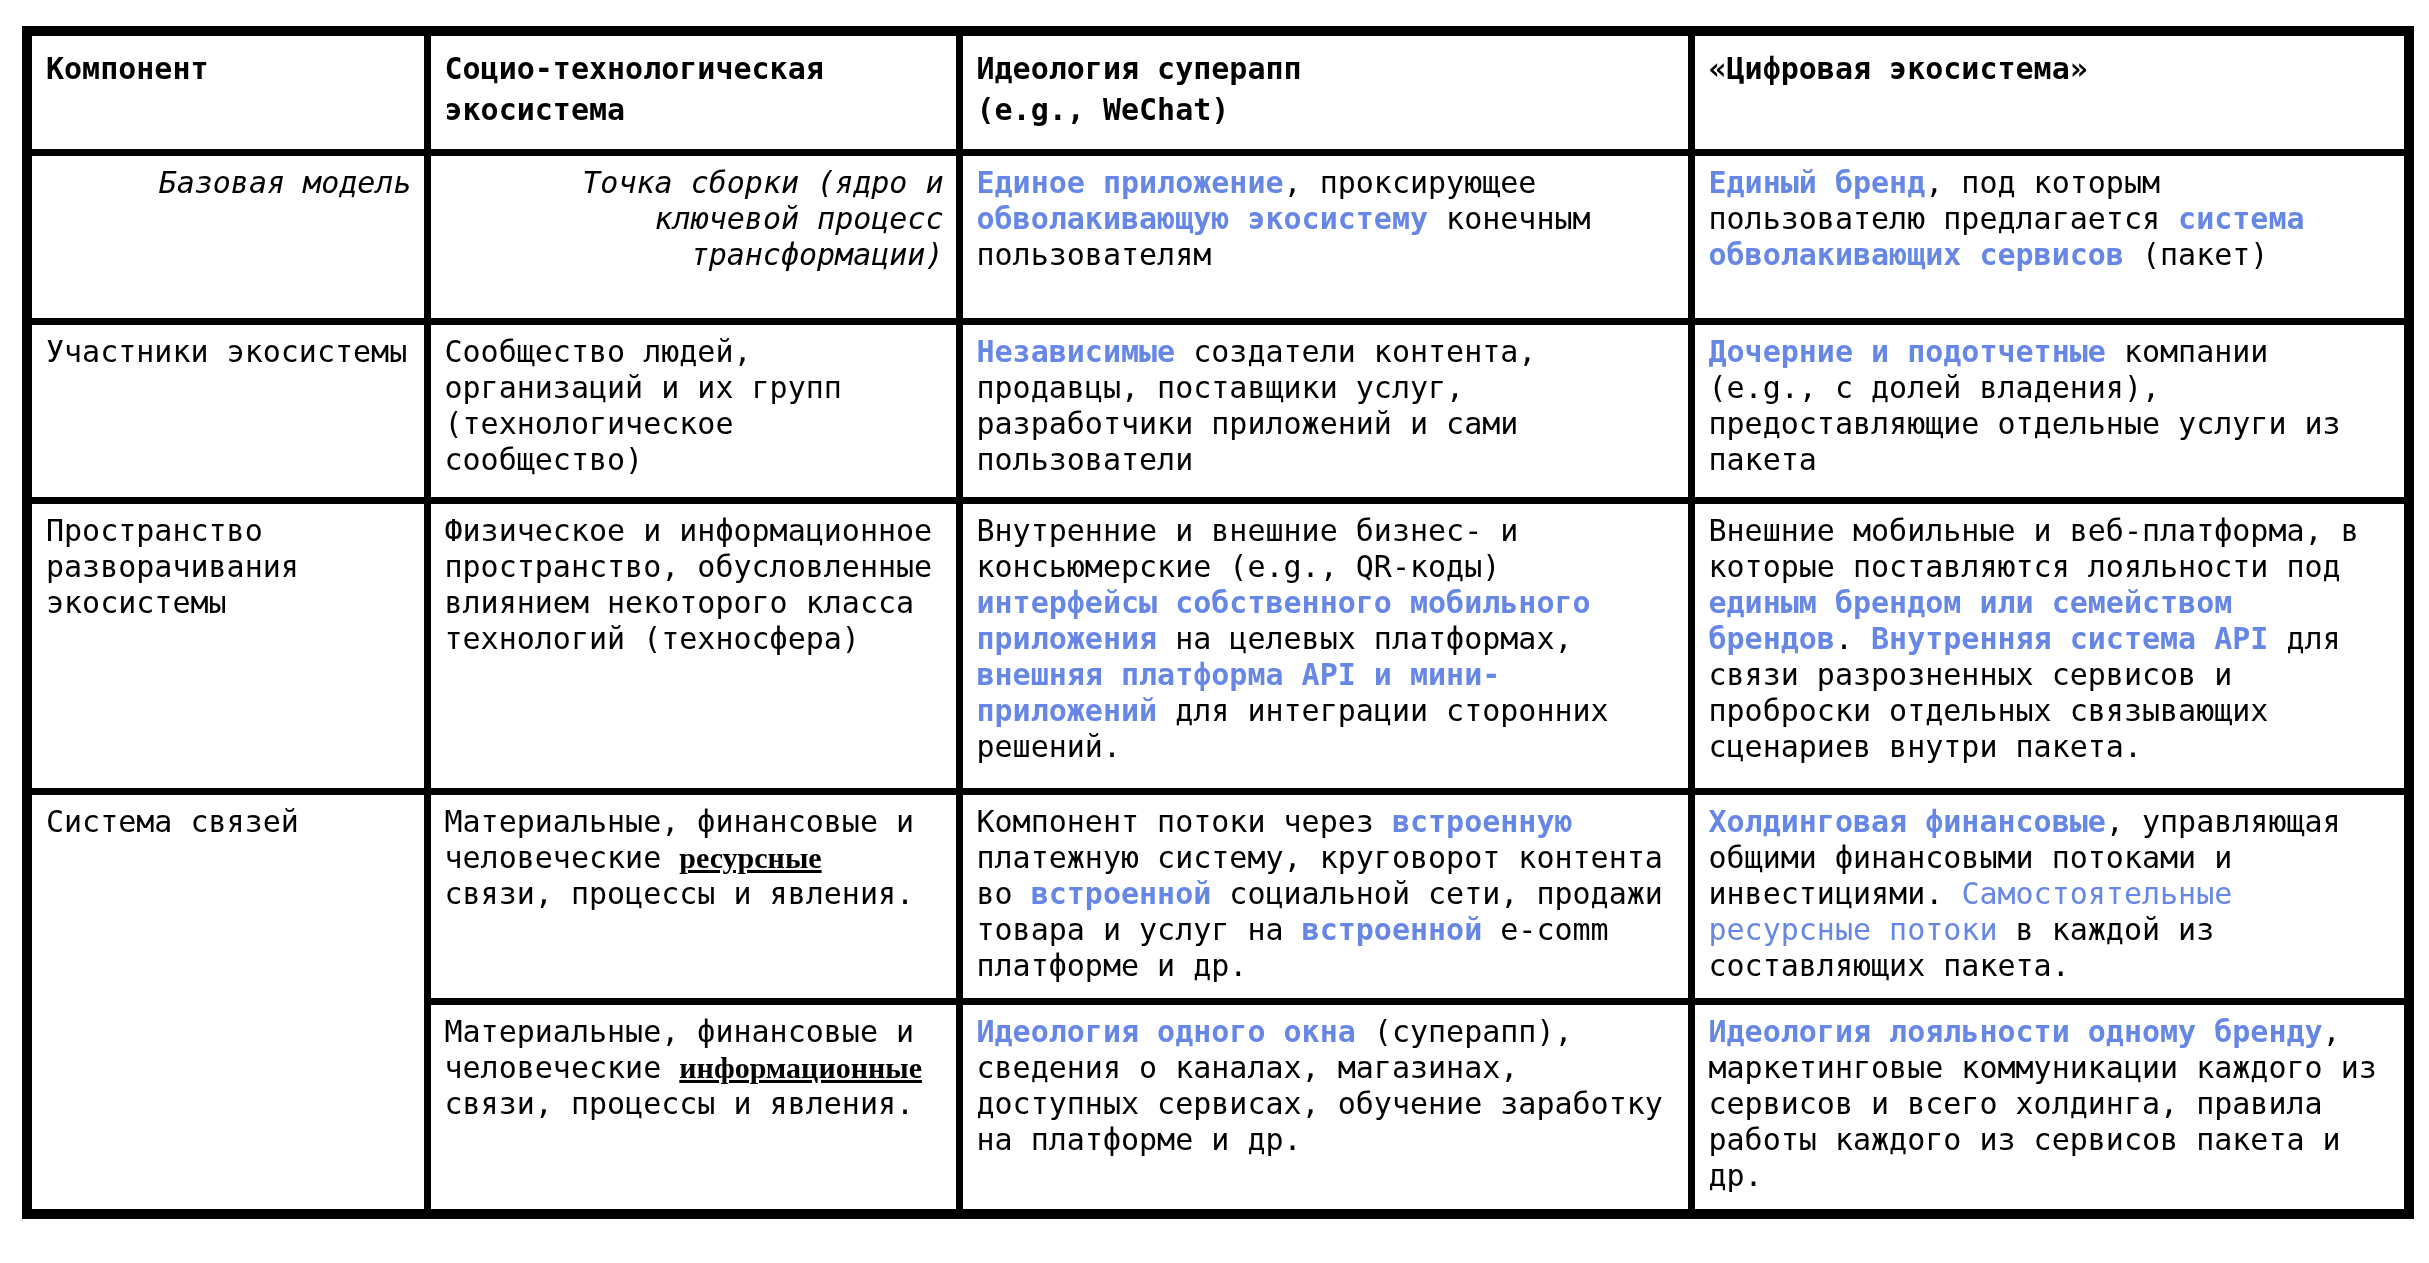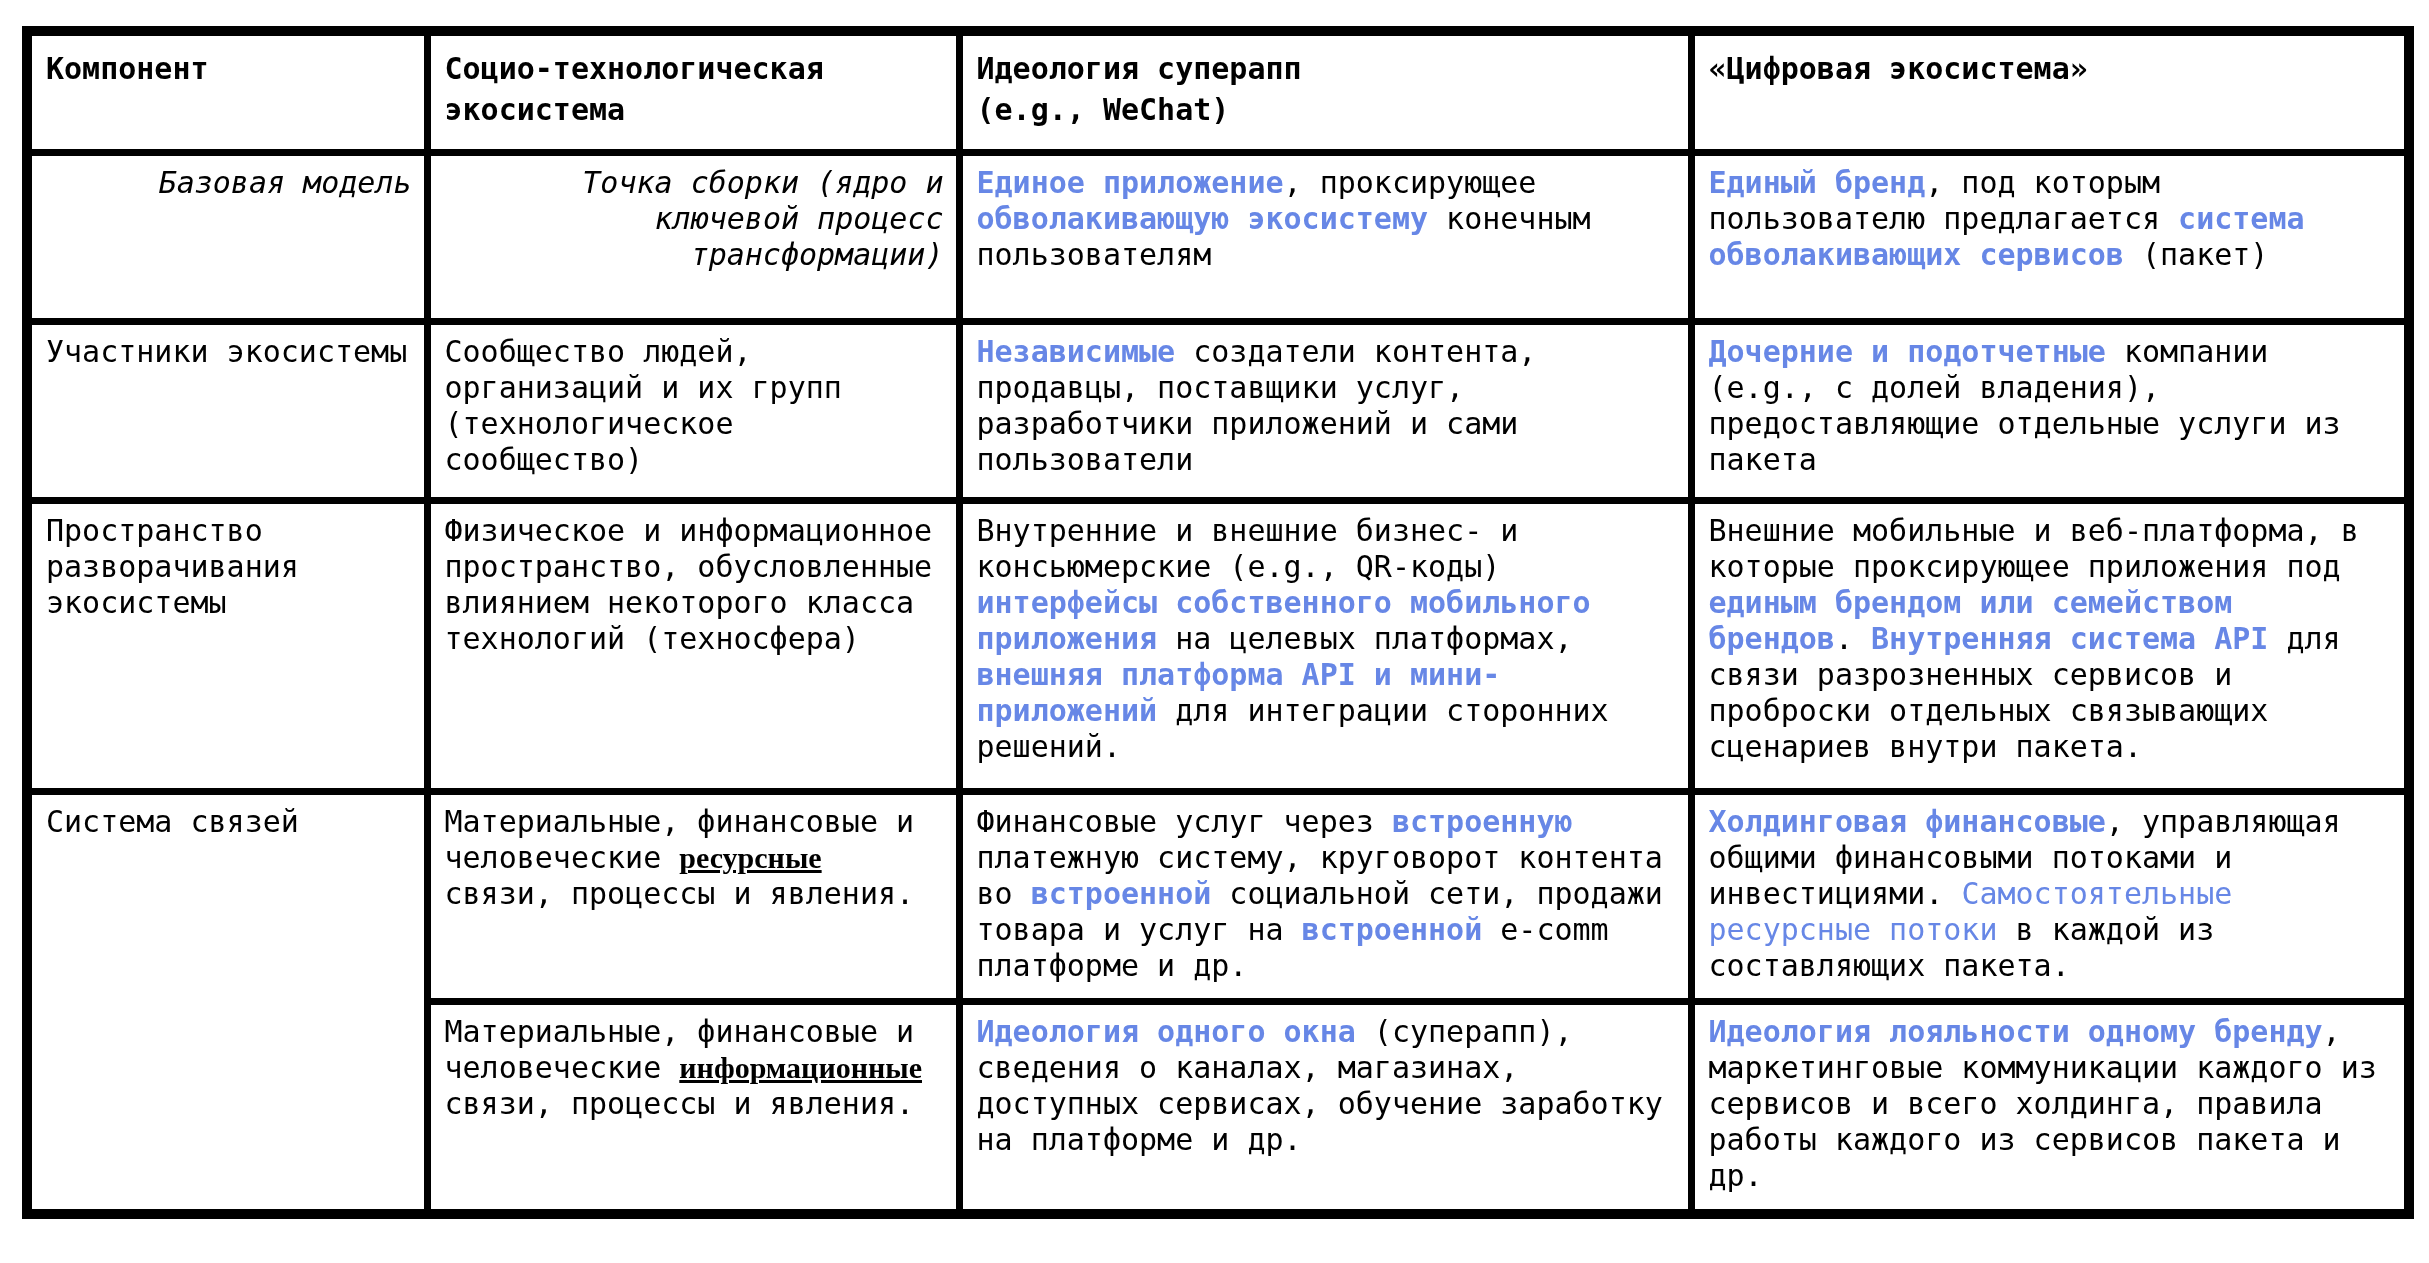--- a/index.html
+++ b/index.html
@@ -111,33 +111,33 @@
     <td>
       <span>Пространство разворачивания экосистемы</span>
     </td>
     <td>
       <span>Физическое и информационное пространство, обусловленные влиянием некоторого класса технологий (техносфера)</span>
     </td>
     <td>
       <span>Внутренние и внешние бизнес- и консьюмерские (e.g., QR-коды) </span><span class="ab">интерфейсы собственного мобильного приложения</span><span> на целевых платформах, </span><span class="ab">внешняя платформа API и мини-приложений</span><span> для интеграции сторонних решений.</span>
     </td>
     <td>
-      <span>Внешние мобильные и веб-платформа, в которые проксирующее приложения под </span><span class="ab">единым брендом или семейством брендов</span><span>. </span><span class="ab">Внутренняя система API</span><span> для связи разрозненных сервисов и проброски отдельных связывающих сценариев внутри пакета.</span>
+      <span>Внешние мобильные и веб-платформа, в которые поставляются лояльности под </span><span class="ab">единым брендом или семейством брендов</span><span>. </span><span class="ab">Внутренняя система API</span><span> для связи разрозненных сервисов и проброски отдельных связывающих сценариев внутри пакета.</span>
     </td>
   </tr>
 
   <tr class="r4">
     <td rowspan="2">
       <span>Система связей</span>
     </td>
     <td>
       <span>Материальные, финансовые и человеческие </span><span class="bu">ресурсные</span><span> связи, процессы и явления.</span>
     </td>
     <td>
-      <span>Финансовые услуг через </span><span class="ab">встроенную</span><span> платежную систему, круговорот контента во </span><span class="ab">встроенной</span><span> социальной сети, продажи товара и услуг на </span><span class="ab">встроенной</span><span> e-comm платформе и др.</span>
+      <span>Компонент потоки через </span><span class="ab">встроенную</span><span> платежную систему, круговорот контента во </span><span class="ab">встроенной</span><span> социальной сети, продажи товара и услуг на </span><span class="ab">встроенной</span><span> e-comm платформе и др.</span>
     </td>
     <td>
       <span class="ab">Холдинговая финансовые</span><span>, управляющая общими финансовыми потоками и инвестициями. </span><span class="a">Самостоятельные ресурсные потоки</span><span> в каждой из составляющих пакета.</span>
     </td>
   </tr>
 
   <tr class="r5">
     <td>
       <span>Материальные, финансовые и человеческие </span><span class="bu">информационные</span><span> связи, процессы и явления.</span>
     </td>

